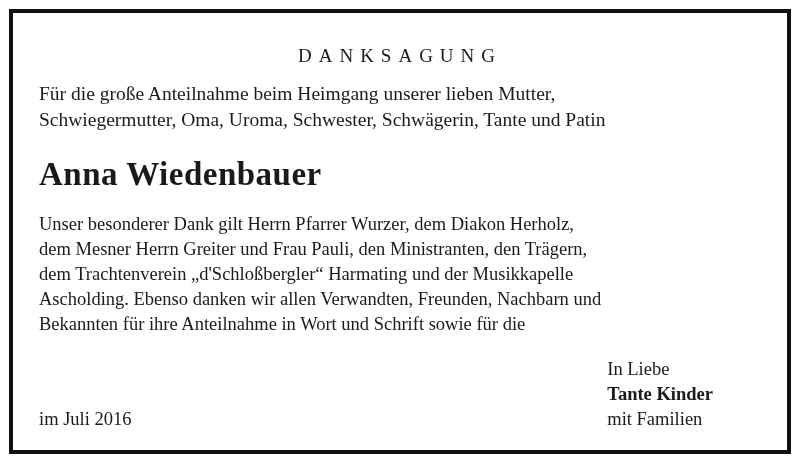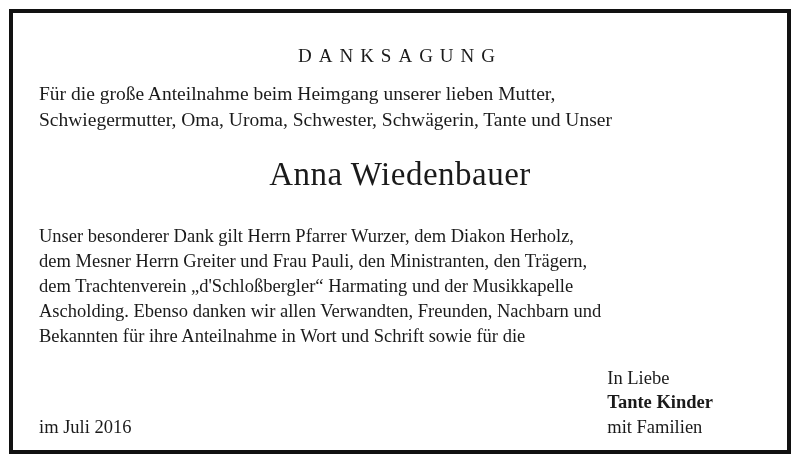--- a/index.html
+++ b/index.html
@@ -43,25 +43,25 @@
   }
 
   .intro {
     text-align: left;
     font-size: 19.5px;
     line-height: 1.32;
     margin: 0 0 6px 0;
   }
 
   .name {
-    text-align: center;
+    text-align: left;
     font-size: 33px;
     line-height: 1.25;
-    margin: 16px 0 28px 0;
-    font-weight: 400;
+    margin: 16px 0 16px 0;
+    font-weight: 700;
     letter-spacing: 0.5px;
   }
 
   .subline {
     text-align: center;
     font-size: 18.5px;
     margin: 0 0 20px 0;
   }
 
   .body-text {
@@ -98,21 +98,21 @@
 </head>
 <body>
 
 <div class="notice-outer">
   <div class="notice-frame">
 
     <div class="heading">DANKSAGUNG</div>
 
     <div class="intro">
       <div>Für die große Anteilnahme beim Heimgang unserer lieben Mutter,</div>
-      <div>Schwiegermutter, Oma, Uroma, Schwester, Schwägerin, Tante und Unser</div>
+      <div>Schwiegermutter, Oma, Uroma, Schwester, Schwägerin, Tante und Patin</div>
     </div>
 
     <div class="name">Anna Wiedenbauer</div>
 
 
     <div class="body-text">
       <div>Unser besonderer Dank gilt Herrn Pfarrer Wurzer, dem Diakon Herholz,</div>
       <div>dem Mesner Herrn Greiter und Frau Pauli, den Ministranten, den Trägern,</div>
       <div>dem Trachtenverein „d'Schloßbergler“ Harmating und der Musikkapelle</div>
       <div>Ascholding. Ebenso danken wir allen Verwandten, Freunden, Nachbarn und</div>

